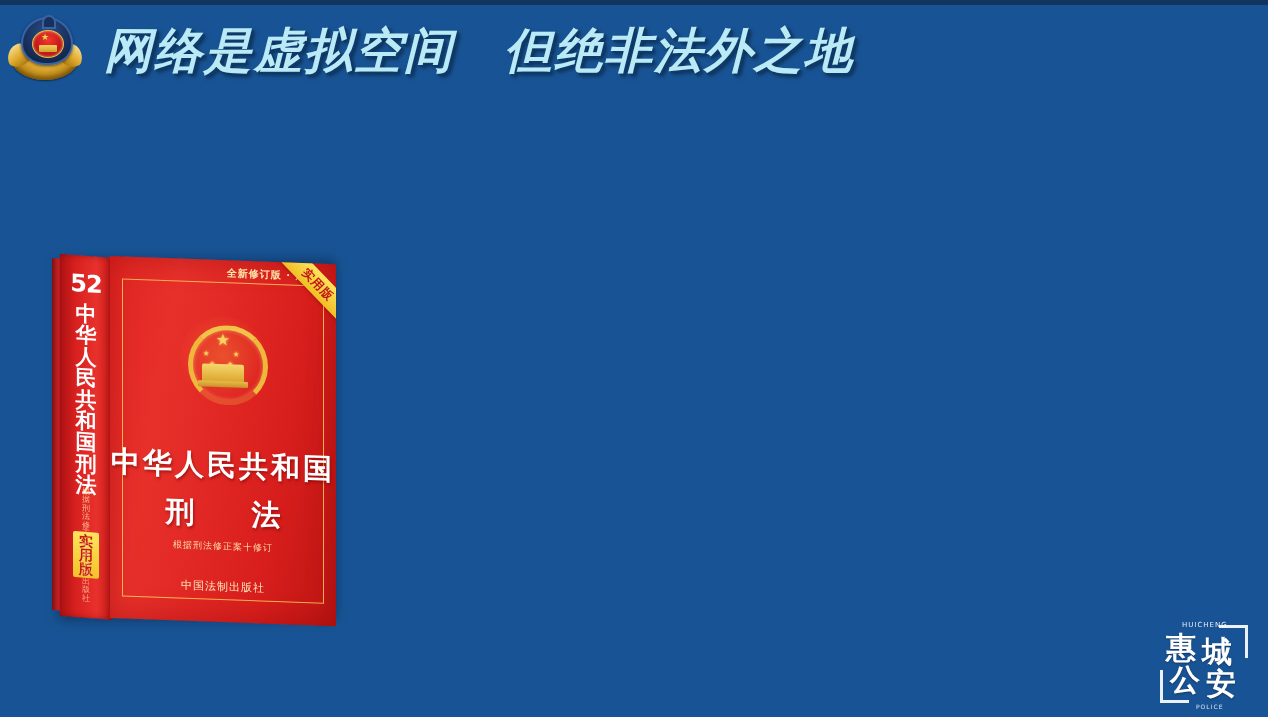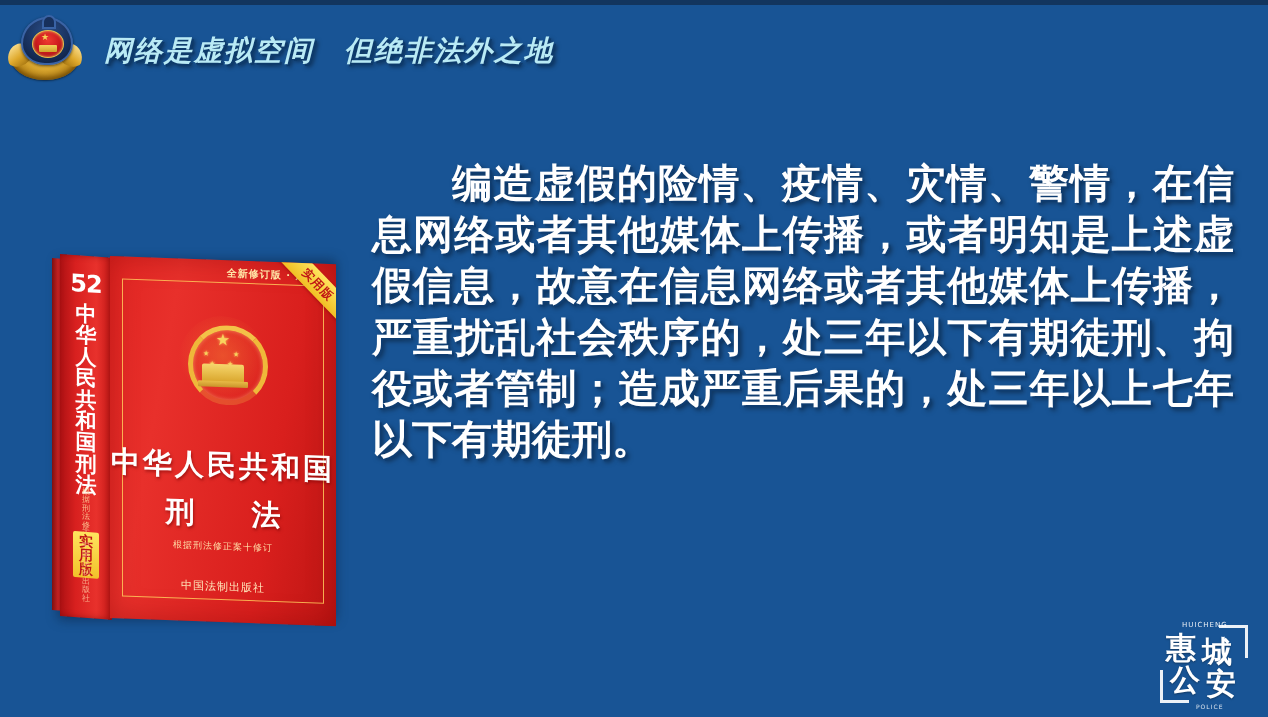--- a/index.html
+++ b/index.html
@@ -112,21 +112,21 @@
     position: absolute;
     left: 6px; bottom: 5px;
     width: 18px; height: 7px;
     background: linear-gradient(#f3d05c, #d0a32a);
     border-radius: 1px;
   }
 
   .header-title {
     margin-left: 22px;
     font-family: "DejaVu Sans", "Liberation Sans", sans-serif;
-    font-size: 28px;
+    font-size: 48px;
     font-weight: bold;
     font-style: italic;
     letter-spacing: 2px;
     color: #b9eaf5;
     text-shadow:
       2px 2px 0 #0d3a6b,
       3px 3px 4px rgba(0,0,0,.55);
     white-space: pre;
   }
 
@@ -492,21 +492,20 @@
       </div>
 
       <div class="cover-title">中华人民共和国</div>
       <div class="cover-title2">刑　法</div>
       <div class="cover-sub">根据刑法修正案十修订</div>
       <div class="cover-pub">中国法制出版社</div>
     </div>
   </div>
 
   <div class="law-block">
-    <div class="law-body">编造虚假的险情、疫情、灾情、警情，在信息网络或者其他媒体上传播，或者明知是上述虚假信息，故意在信息网络或者其他媒体上传播，严重扰乱社会秩序的，处三年以下有期徒刑、拘役或者管制；造成严重后果的，处三年以上七年以下有期徒刑。</div>
   </div>
 
   <div class="watermark">
     <div class="wm-bracket-tr"></div>
     <div class="wm-bracket-bl"></div>
     <div class="wm-micro">HUICHENG</div>
     <div class="wm-c wm-c1">惠</div>
     <div class="wm-c wm-c2">城</div>
     <div class="wm-c wm-c3">公</div>
     <div class="wm-c wm-c4">安</div>

